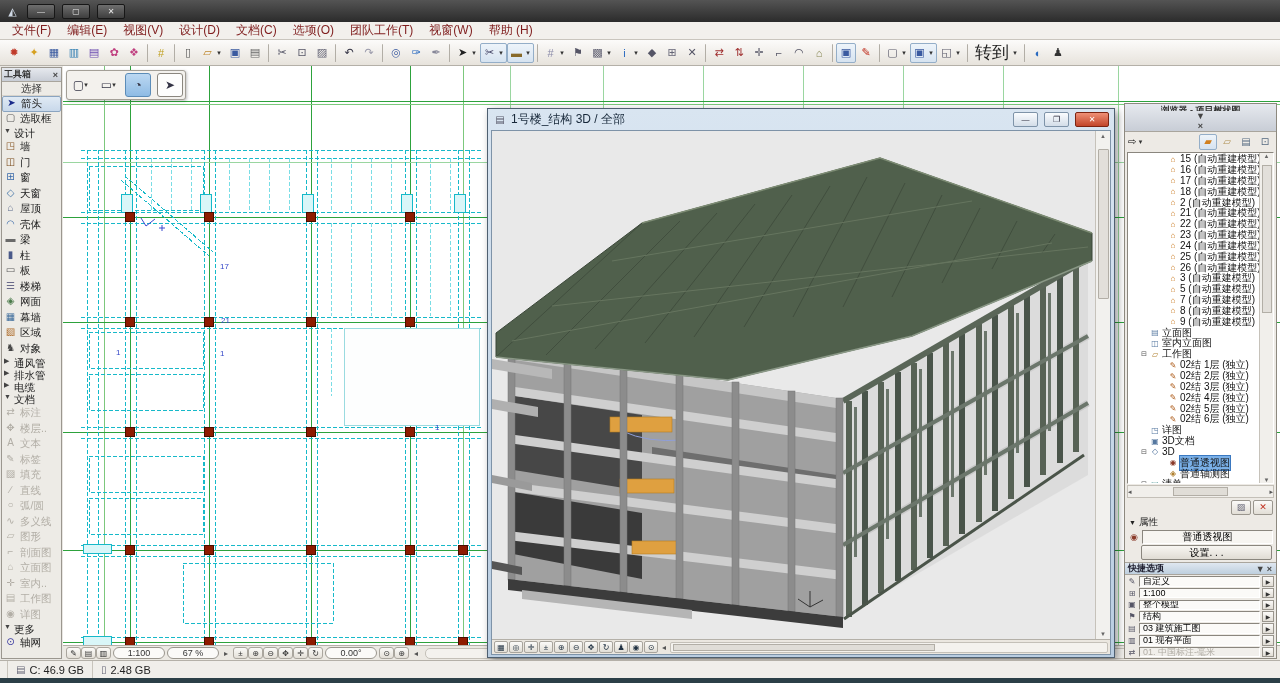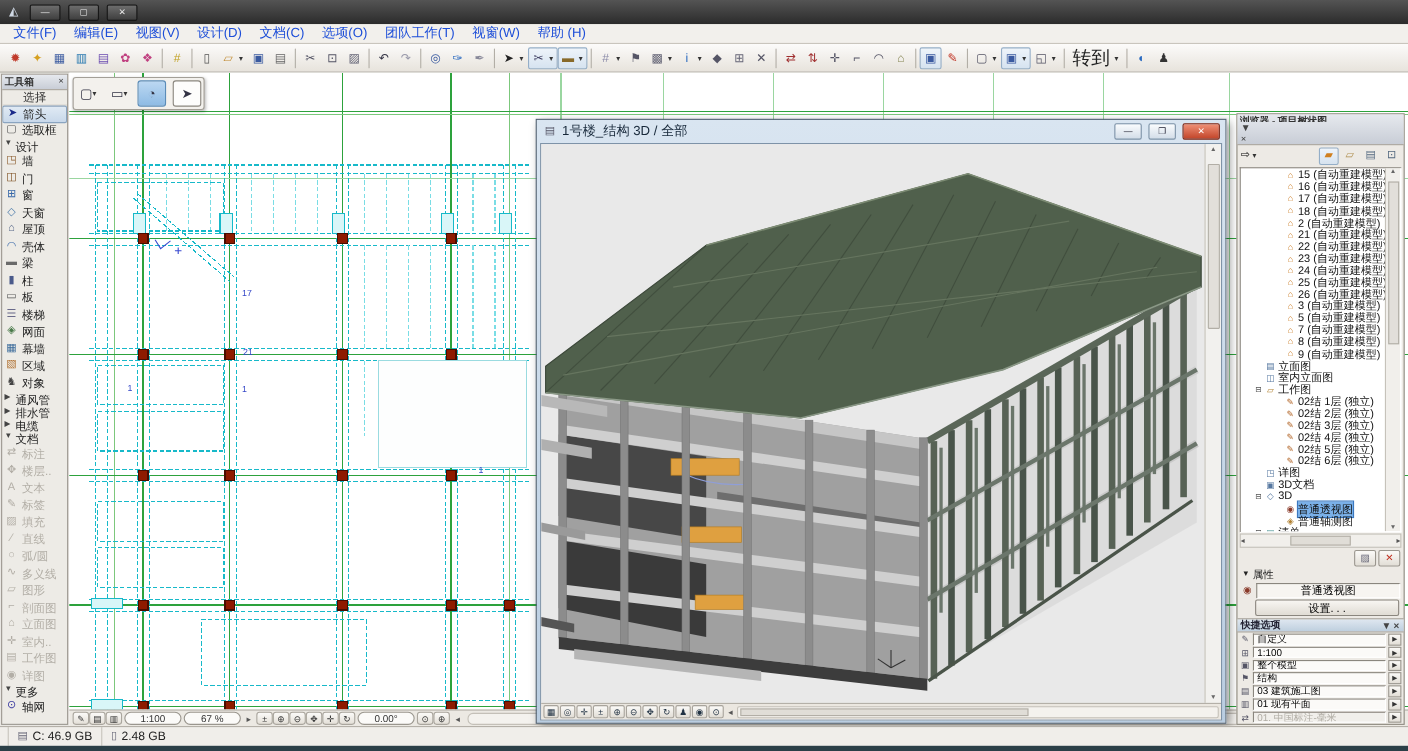--- a/index.html
+++ b/index.html
@@ -12,40 +12,40 @@
     display:flex; align-items:center; padding:0 5px; gap:5px; }
   .win-icon { width:15px; height:15px; font-size:11px; line-height:15px; text-align:center; color:#cfd8e4; }
   #titlebar .t-text { flex:1; font-size:12px; }
   .cap-btn { width:28px; height:15px; display:flex; align-items:center; justify-content:center;
     background:linear-gradient(#6e6e6e,#3e3e3e); border:1px solid #171717; border-radius:2px;
     color:#e8e8e8; font-size:8px; margin-left:2px; }
 
   
   #menubar { position:absolute; left:0; top:22px; width:1280px; height:18px;
     background:#f2f0ec; border-bottom:1px solid #c9c5bd; display:flex; align-items:center; padding-left:4px; }
-  .menu-item { padding:0 8px; font-size:12px; color:#1d4ed8; height:100%; display:flex; align-items:center; }
+  .menu-item { padding:0 8px; font-size:12px; color:#7f1d1d; height:100%; display:flex; align-items:center; }
 
   
   #toolbar { position:absolute; left:0; top:40px; width:1280px; height:26px;
     background:linear-gradient(#fcfbfa,#e7e3dc); border-bottom:1px solid #b4b0a8;
     display:flex; align-items:center; padding:0 4px; }
   .tb-it { height:20px; min-width:20px; padding:0 1px; display:inline-flex; align-items:center;
     justify-content:center; border:1px solid transparent; border-radius:2px; }
   .tb-it.boxed, .tb-it.pressed { border-color:#94aec8; background:linear-gradient(#eef4fa,#d6e3f0); }
   .tb-it.sep { min-width:1px; width:1px; height:18px; background:#b2aea6; border:none; margin:0 3px; padding:0; }
   .tb-g { font-size:11px; min-width:15px; text-align:center; }
   .tb-it.txt .tb-g { font-size:17px; color:#222; padding:0 2px; }
   .tb-caret { font-size:7px; color:#333; width:8px; text-align:center; }
   .tb-caret:empty { display:none; }
 
   
   #toolbox { position:absolute; left:1px; top:67px; width:61px; height:592px;
     background:#edebe6; border:1px solid #9b978f; display:flex; flex-direction:column; }
   .px-header { height:14px; background:linear-gradient(#e6e9ee,#c8cdd6); border-bottom:1px solid #a9a59d;
-    display:flex; align-items:flex-start; padding:0 2px; font-size:9px; font-weight:bold; color:#333;font-family:Liberation Serif, serif; }
+    display:flex; align-items:center; padding:0 2px; font-size:9px; font-weight:bold; color:#333; }
   .px-header .px-title { flex:1; overflow:hidden; white-space:nowrap; }
   .px-x { font-size:9px; color:#444; padding:0 1px; }
   .tx-list { flex:1; overflow:hidden; }
   .tx-row { display:flex; height:15.5px; padding-left:2px; gap:3px;
     font-size:10.5px; color:#222; white-space:nowrap; }
   .tx-row.select-head { justify-content:center; padding-left:0; height:14px; color:#333; border-bottom:1px solid #d8d4cc; }
   .tx-row.section { height:13px; font-size:10.5px; }
   .tx-row.collapsed { height:12px; }
   .tx-row.active { background:linear-gradient(#e0eaf4,#c8d8ea); border:1px solid #8aa4c0; border-radius:2px; }
   .tx-row.disabled { color:#b2aea6; }

